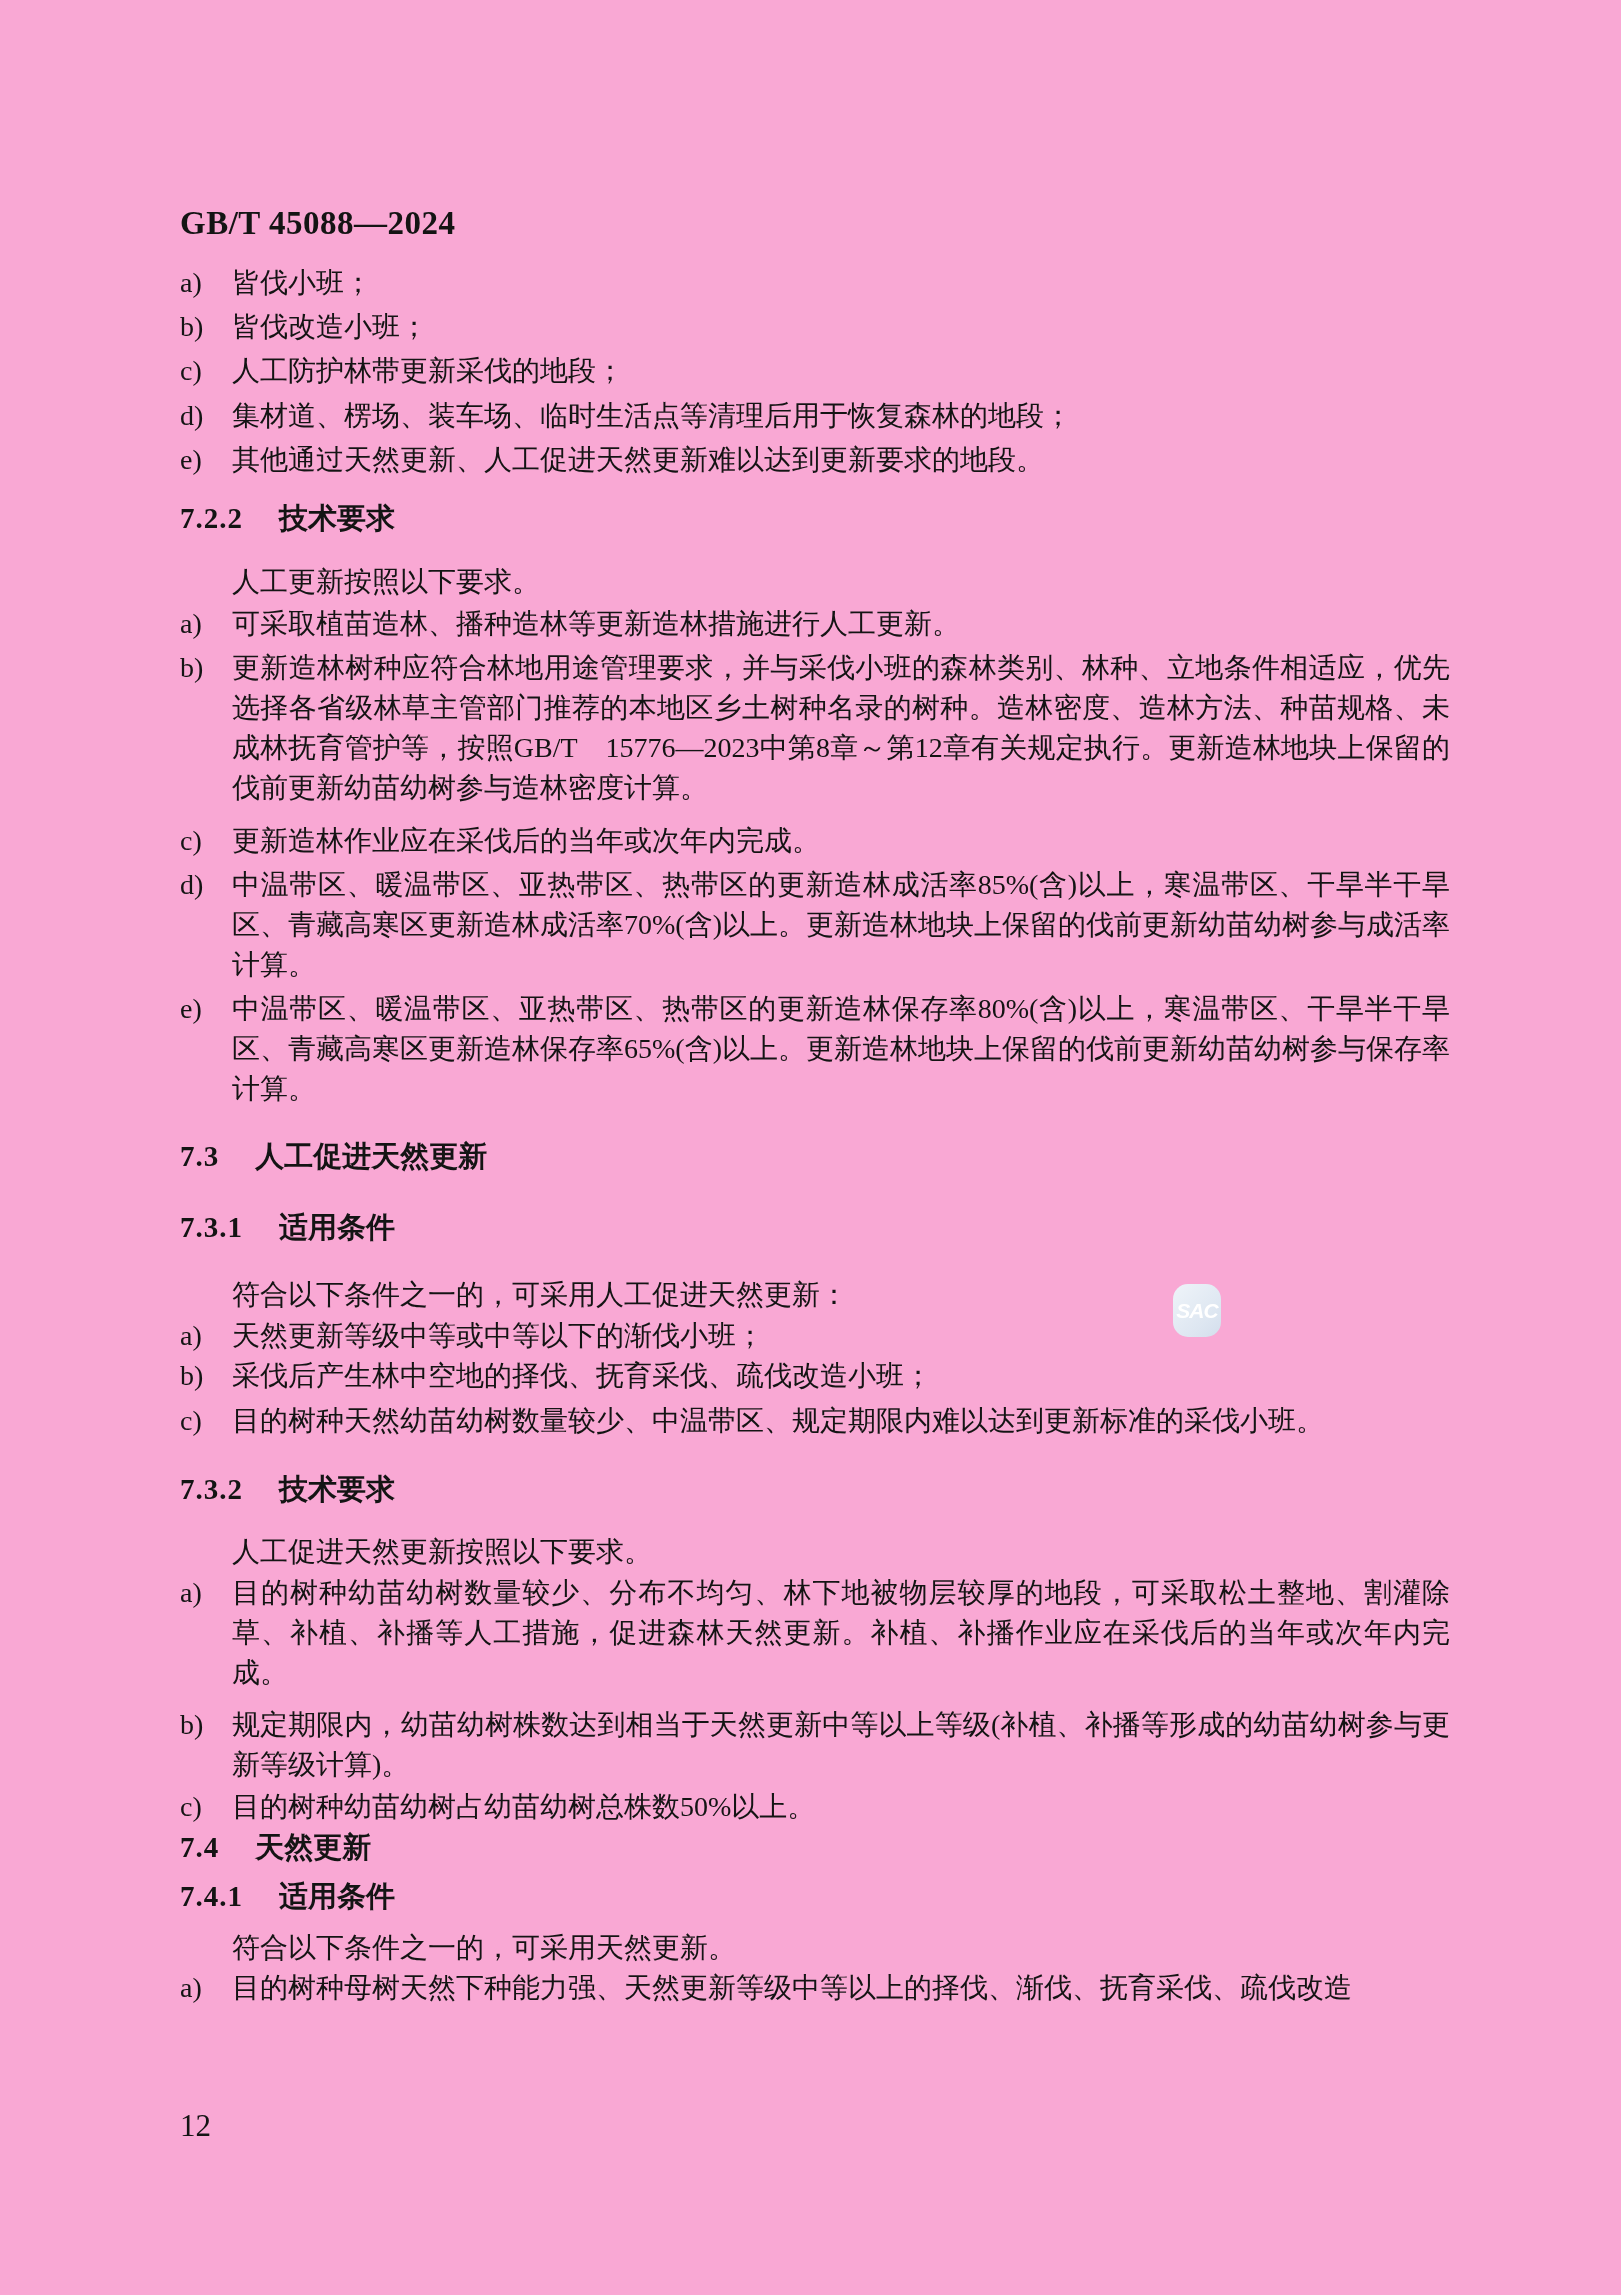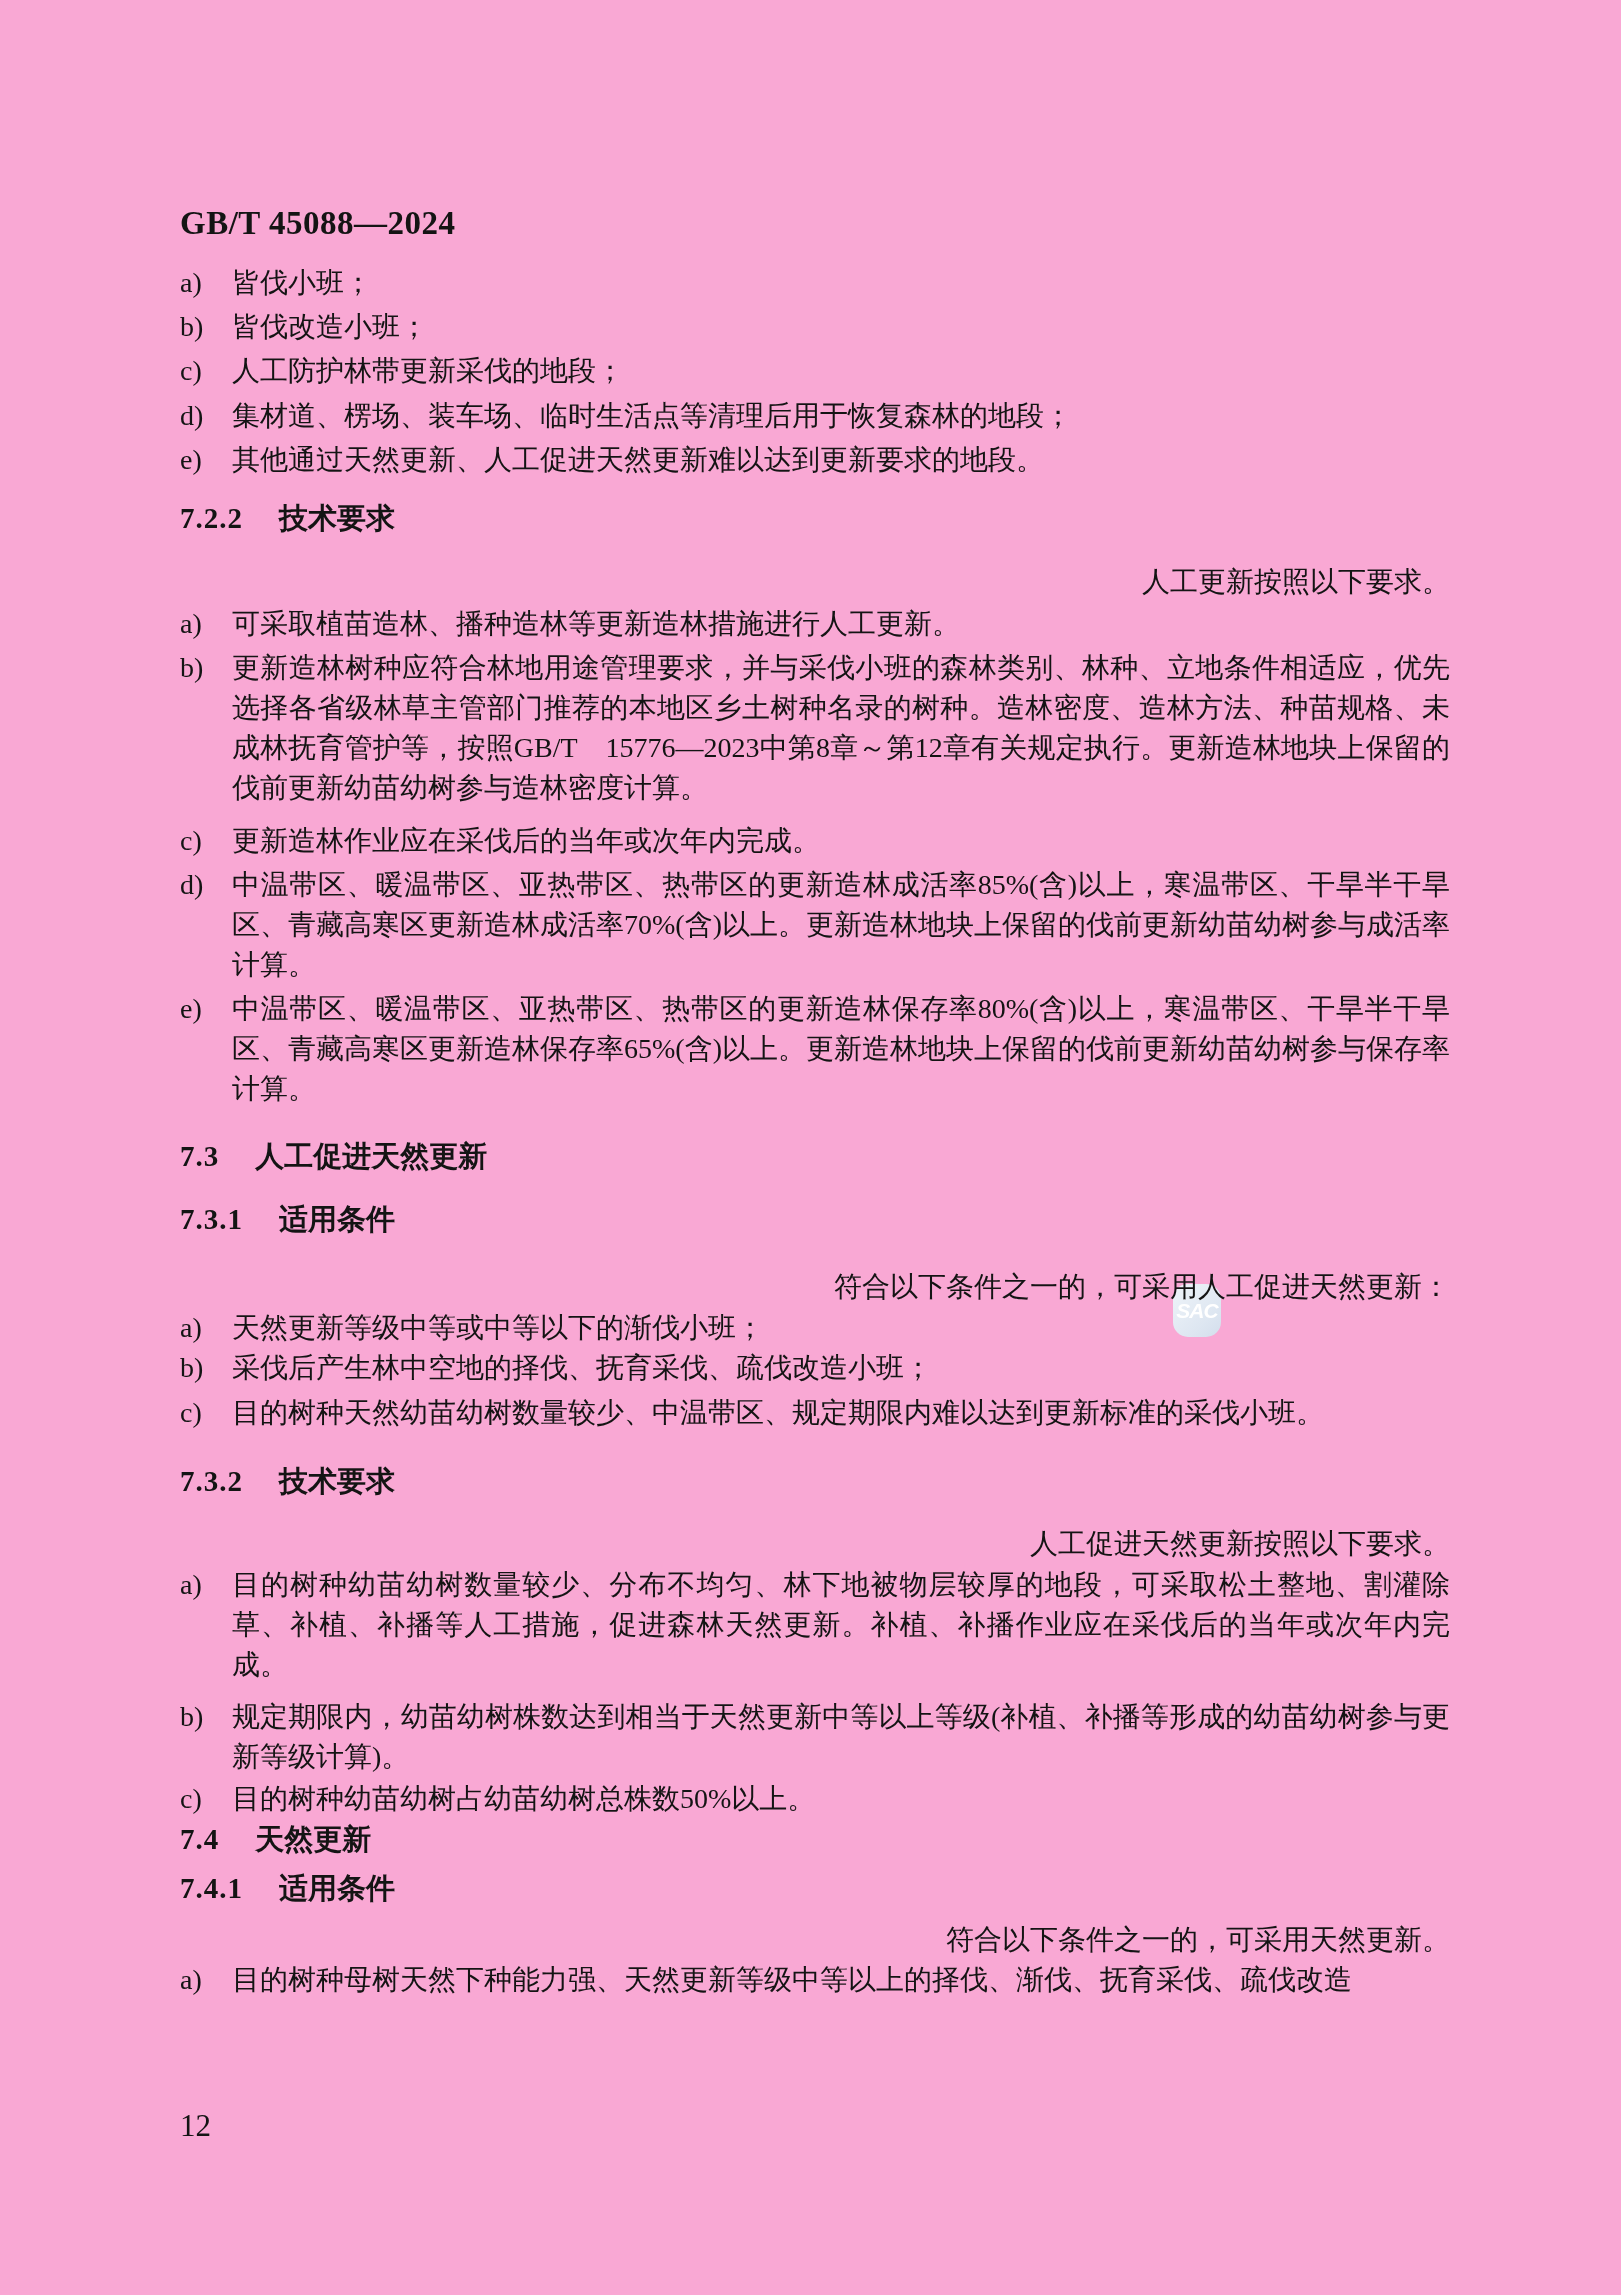--- a/index.html
+++ b/index.html
@@ -13,21 +13,21 @@
     font-family:"Liberation Serif", serif;
   }
   .content {
     position:absolute; left:180px; top:263px; width:1270px;
     font-size:28px; line-height:40px;
   }
   .row { margin:0; }
   .li { display:flex; }
   .li .lt { flex:0 0 52px; width:52px; }
   .li .tx { flex:1 1 auto; text-align:justify; }
-  .intro { margin-left:52px;text-align:right; }
+  .intro { margin-left:52px; }
   .h {
     display:flex; gap:36px; align-items:baseline;
     font-family:"Liberation Sans", sans-serif; font-weight:bold; font-size:29px;
   }
   .h .num {
     font-family:"Liberation Serif", serif; font-weight:bold; letter-spacing:1px;
   }
   .watermark {
     position:absolute; left:1173px; top:1284px; width:48px; height:53px;
     background:linear-gradient(135deg, #eff4f9 0%, #dde6f1 70%, #d3deec 100%);
@@ -96,21 +96,21 @@
     <div class="row li" style="margin-top:4.2px">
       <span class="lt">e)</span>
       <span class="tx">中温带区、暖温带区、亚热带区、热带区的更新造林保存率80%(含)以上，寒温带区、干旱半干旱区、青藏高寒区更新造林保存率65%(含)以上。更新造林地块上保留的伐前更新幼苗幼树参与保存率计算。</span>
     </div>
 
     <div class="row h" style="margin-top:27px">
       <span class="num">7.3</span>
       <span class="ttl">人工促进天然更新</span>
     </div>
 
-    <div class="row h" style="margin-top:23px">
+    <div class="row h" style="margin-top:31px">
       <span class="num">7.3.1</span>
       <span class="ttl">适用条件</span>
     </div>
     <div class="row intro" style="margin-top:28px">符合以下条件之一的，可采用人工促进天然更新：</div>
     <div class="row li" style="margin-top:1px">
       <span class="lt">a)</span>
       <span class="tx">天然更新等级中等或中等以下的渐伐小班；</span>
     </div>
     <div class="row li" style="margin-top:0">
       <span class="lt">b)</span>

